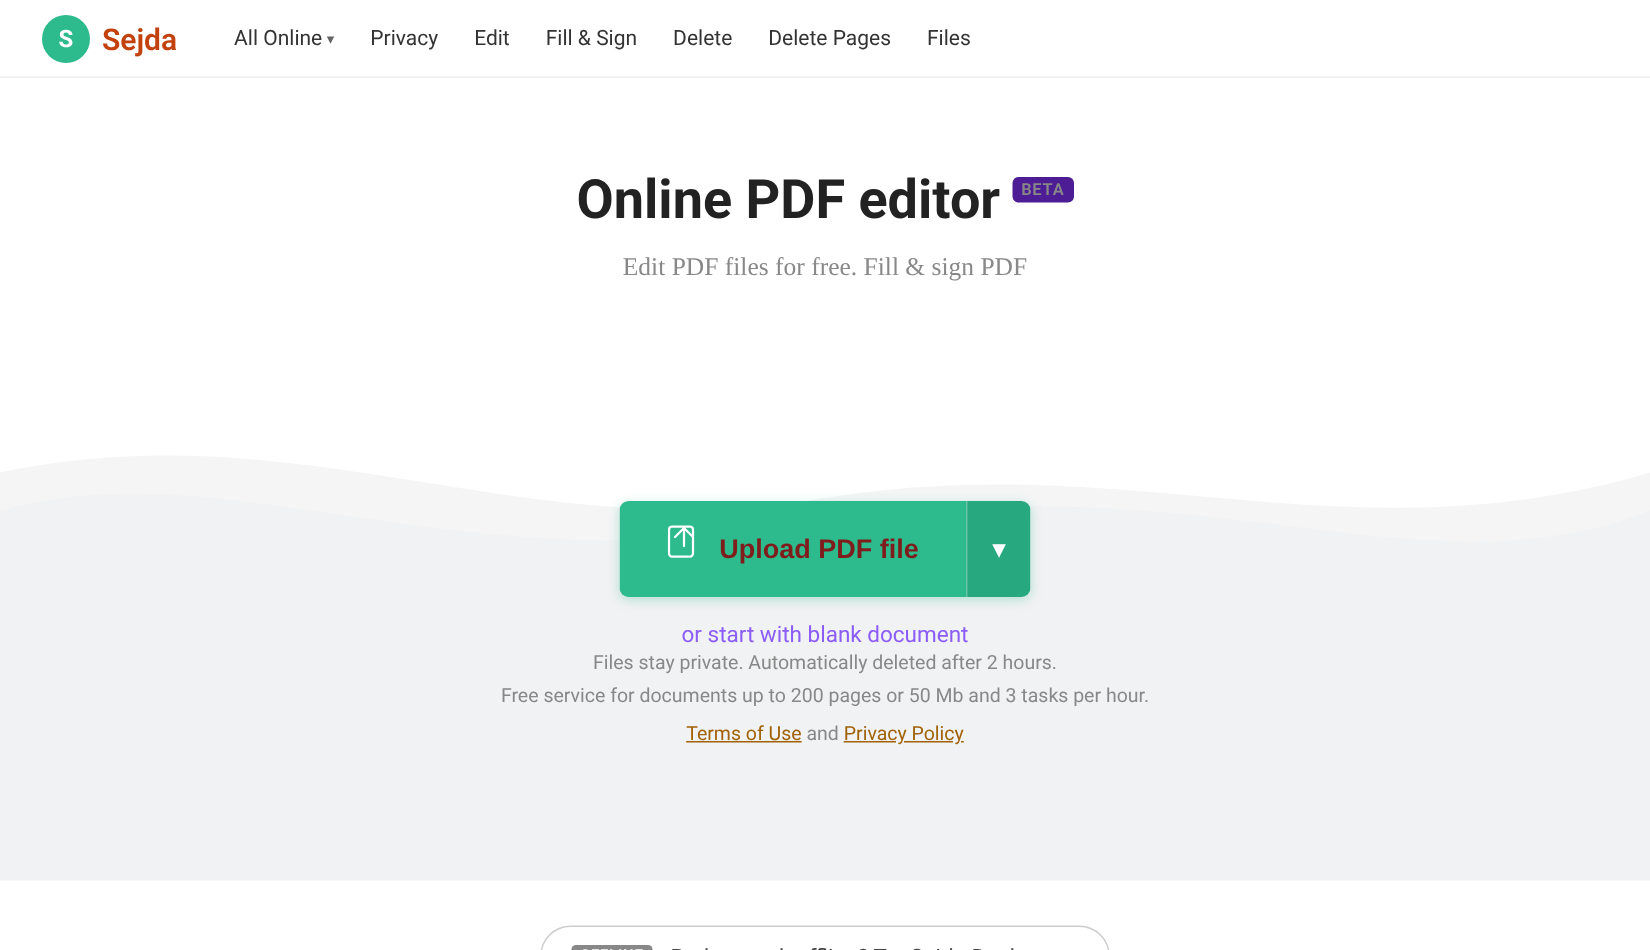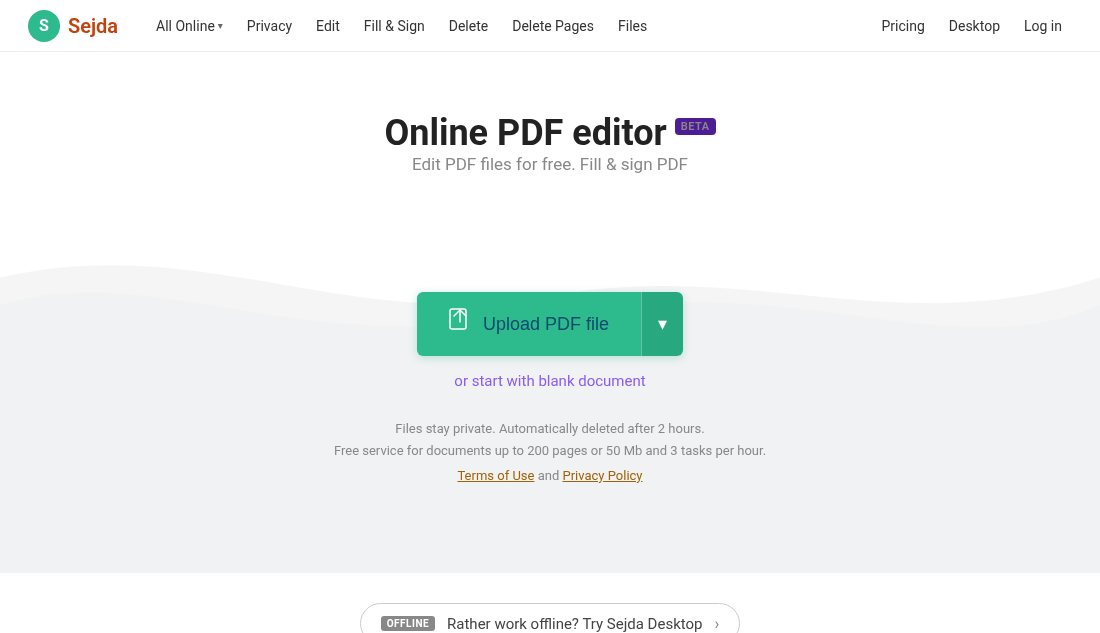--- a/index.html
+++ b/index.html
@@ -91,40 +91,42 @@
       flex-direction: column;
       align-items: center;
       padding-top: 60px;
       position: relative;
     }
 
     .hero-title {
       font-size: 36px;
       font-weight: 700;
       color: #222;
+      margin-bottom: 14px;
       display: flex;
       align-items: flex-start;
       gap: 8px;
     }
 
     .beta-badge {
       font-size: 11px;
       font-weight: 600;
       color: #888;
       background: #4c1d95;
       padding: 2px 6px;
       border-radius: 4px;
       margin-top: 6px;
       letter-spacing: 0.5px;
     }
 
     .hero-subtitle {
       font-size: 17px;
       color: #888;
-      margin-bottom: 48px;
+      margin-bottom: 76px;
+      font-family: Liberation Serif, serif;
     }
 
     
     .upload-area {
       width: 100%;
       display: flex;
       flex-direction: column;
       align-items: center;
       position: relative;
       padding: 70px 0 90px;
@@ -151,25 +153,25 @@
     .upload-btn-wrapper {
       display: flex;
       align-items: stretch;
       border-radius: 6px;
       overflow: hidden;
       box-shadow: 0 2px 8px rgba(45,186,140,0.3);
     }
 
     .upload-btn-main {
       background: #2dba8c;
-      color: #0c4a6e;
+      color: #7f1d1d;
       border: none;
       padding: 16px 32px;
       font-size: 18px;
-      font-weight: 400;
+      font-weight: 700;
       cursor: pointer;
       display: flex;
       align-items: center;
       gap: 12px;
     }
 
     .upload-btn-arrow {
       background: #27a87e;
       color: #fff;
       border: none;
@@ -186,21 +188,20 @@
     }
 
     .blank-link {
       color: #8b5cf6;
       font-size: 15px;
       text-decoration: none;
       cursor: pointer;
     }
 
     .privacy-info {
-      margin-top: 28px;
       text-align: center;
       position: relative;
       z-index: 1;
     }
 
     .privacy-text {
       font-size: 13px;
       color: #888;
       line-height: 1.7;
     }
@@ -268,25 +269,20 @@
       <span class="chevron">▾</span>
     </a>
     <a class="nav-link">Privacy</a>
     <a class="nav-link">Edit</a>
     <a class="nav-link">Fill &amp; Sign</a>
     <a class="nav-link">Delete</a>
     <a class="nav-link">Delete Pages</a>
     <a class="nav-link">Files</a>
   </nav>
 
-  <div class="nav-right">
-    <a class="nav-link">Pricing</a>
-    <a class="nav-link">Desktop</a>
-    <a class="nav-link">Log in</a>
-  </div>
 </header>
 
 <main>
   <h1 class="hero-title">
     <span>Online PDF editor</span>
     <span class="beta-badge">BETA</span>
   </h1>
   <p class="hero-subtitle">Edit PDF files for free. Fill &amp; sign PDF</p>
 
   <div class="upload-area">

